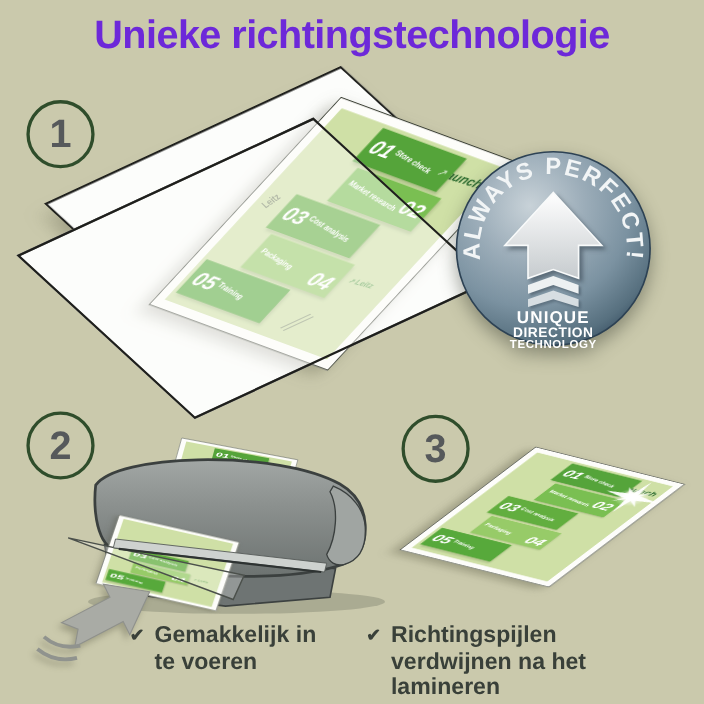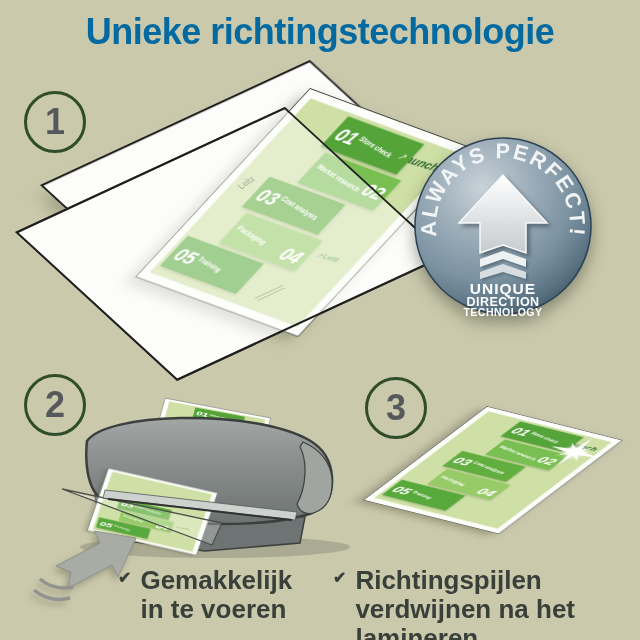--- a/index.html
+++ b/index.html
@@ -3,21 +3,21 @@
 <meta charset="utf-8">
 <style>
   html,body{margin:0;padding:0;}
   .canvas{position:relative;width:640px;height:640px;background:#cac9ac;overflow:hidden;
           font-family:"Liberation Sans",sans-serif;}
   .sec{position:absolute;inset:0;}
   .z2{z-index:2}
 
   
   .title{position:absolute;left:0;top:11px;width:100%;text-align:center;
-         font-size:36px;font-weight:700;letter-spacing:-0.5px;color:#0369a1;}
+         font-size:36px;font-weight:700;letter-spacing:-0.5px;color:#6d28d9;}
 
   
   .stepcircle{position:absolute;width:56px;height:56px;border:3px solid #2f4d2b;border-radius:50%;
               display:flex;align-items:center;justify-content:center;
               font-size:36px;font-weight:700;color:#56595b;}
   .c1{left:24px;top:91px;} .c2{left:24px;top:374px;} .c3{left:365px;top:377px;}
 
   
   .pouch{position:absolute;left:0;top:0;width:295px;height:195px;transform-origin:0 0;box-sizing:border-box;}
   .pouch-back{transform:matrix(0.915,-0.424,0.831,0.764,40,185);background:#fcfdfb;
@@ -75,21 +75,21 @@
   .lay{position:absolute;left:0;top:0;width:640px;height:640px;pointer-events:none;}
   .lay-face{z-index:2}.lay-lid{z-index:3}.lay-slot{z-index:5}.lay-arrow{z-index:5}
 
   
   .badge{position:absolute;left:408px;top:131px;width:190px;height:190px;z-index:6;
          filter:drop-shadow(0 7px 8px rgba(50,55,45,.45));}
 
   
   .cap{position:absolute;display:flex;gap:9px;color:#394039;z-index:6;}
   .cap .ck{font-size:16px;font-weight:700;margin-top:2px;}
-  .cap .tx{font-size:26px;font-weight:700;line-height:1.12;}
+  .cap .tx{font-size:21px;font-weight:700;line-height:1.12;}
   .cap1{left:118px;top:566px;} .cap1 .tx{max-width:160px;}
   .cap2{left:333px;top:566px;} .cap2 .tx{max-width:262px;}
 </style>
 </head>
 <body>
 
 <div class="canvas">
 
   <div class="title">Unieke richtingstechnologie</div>
 

